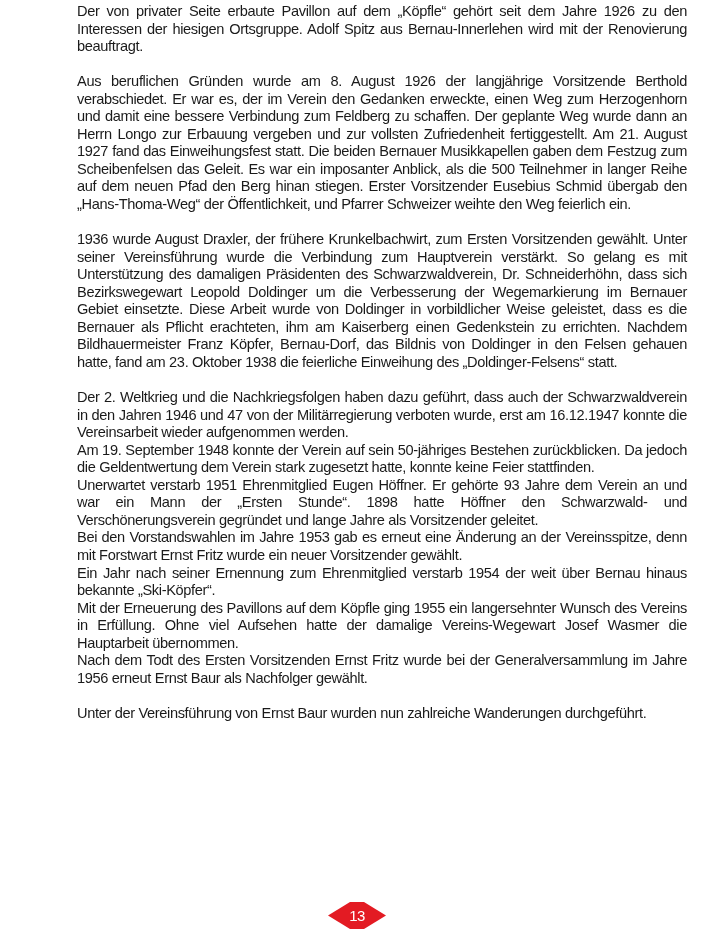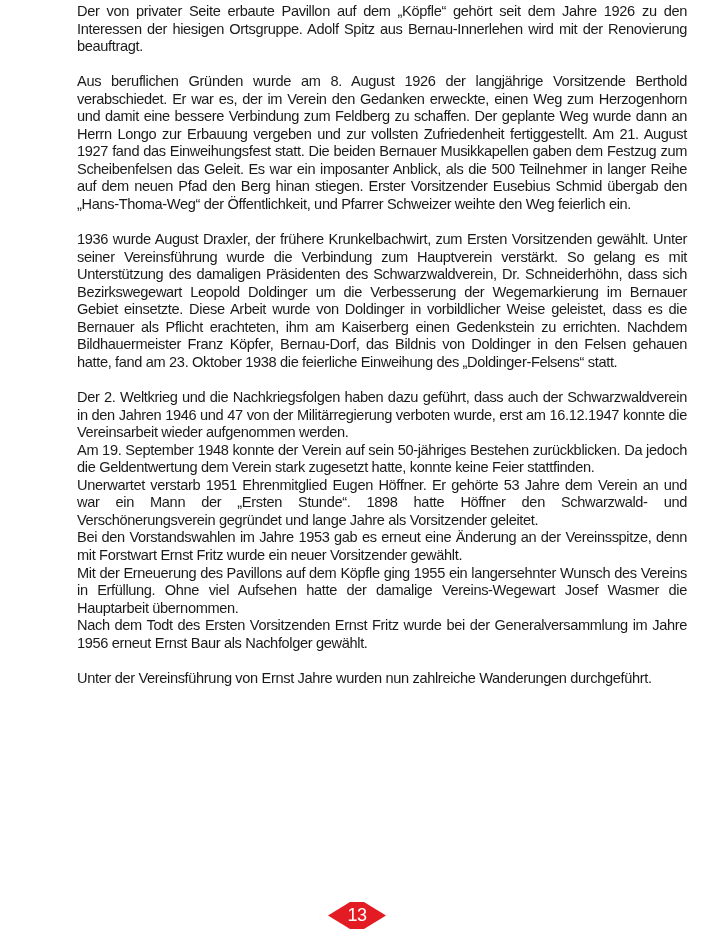--- a/index.html
+++ b/index.html
@@ -13,44 +13,45 @@
   .page p { margin: 0; }
   .gap { height: 17.55px; }
   .heading { font-weight: bold; }
   .badge {
     position: absolute; left: 328px; top: 902px; width: 58px; height: 27px;
   }
   .badge svg { position: absolute; left: 0; top: 0; }
   .badge-num {
     position: absolute; left: 0; top: 0; width: 58px; height: 27px;
     display: flex; align-items: center; justify-content: center;
-    font-family: "Liberation Sans", sans-serif; font-size: 18px;
+    font-family: "Liberation Sans", sans-serif; font-size: 15px;
     color: #ffffff; letter-spacing: -0.5px;
   }
 </style>
 </head>
 <body>
 
 <div class="page">
   <p>Der von privater Seite erbaute Pavillon auf dem „Köpfle“ gehört seit dem Jahre 1926 zu den Interessen der hiesigen Ortsgruppe. Adolf Spitz aus Bernau-Innerlehen wird mit der Renovierung beauftragt.</p>
   <div class="gap"></div>
   <p>Aus beruflichen Gründen wurde am 8. August 1926 der langjährige Vorsitzende Berthold verabschiedet. Er war es, der im Verein den Gedanken erweckte, einen Weg zum Herzogenhorn und damit eine bessere Verbindung zum Feldberg zu schaffen. Der geplante Weg wurde dann an Herrn Longo zur Erbauung vergeben und zur vollsten Zufriedenheit fertiggestellt. Am 21. August 1927 fand das Einweihungsfest statt. Die beiden Bernauer Musikkapellen gaben dem Festzug zum Scheibenfelsen das Geleit. Es war ein imposanter Anblick, als die 500 Teilnehmer in langer Reihe auf dem neuen Pfad den Berg hinan stiegen. Erster Vorsitzender Eusebius Schmid übergab den „Hans-Thoma-Weg“ der Öffentlichkeit, und Pfarrer Schweizer weihte den Weg feierlich ein.</p>
   <div class="gap"></div>
   <p>1936 wurde August Draxler, der frühere Krunkelbachwirt, zum Ersten Vorsitzenden gewählt. Unter seiner Vereinsführung wurde die Verbindung zum Hauptverein verstärkt. So gelang es mit Unterstützung des damaligen Präsidenten des Schwarzwaldverein, Dr. Schneiderhöhn, dass sich Bezirkswegewart Leopold Doldinger um die Verbesserung der Wegemarkierung im Bernauer Gebiet einsetzte. Diese Arbeit wurde von Doldinger in vorbildlicher Weise geleistet, dass es die Bernauer als Pflicht erachteten, ihm am Kaiserberg einen Gedenkstein zu errichten. Nachdem Bildhauermeister Franz Köpfer, Bernau-Dorf, das Bildnis von Doldinger in den Felsen gehauen hatte, fand am 23. Oktober 1938 die feierliche Einweihung des „Doldinger-Felsens“ statt.</p>
   <div class="gap"></div>
 
   <p>Der 2. Weltkrieg und die Nachkriegsfolgen haben dazu geführt, dass auch der Schwarzwaldverein in den Jahren 1946 und 47 von der Militärregierung verboten wurde, erst am 16.12.1947 konnte die Vereinsarbeit wieder aufgenommen werden.</p>
   <p>Am 19. September 1948 konnte der Verein auf sein 50-jähriges Bestehen zurückblicken. Da jedoch die Geldentwertung dem Verein stark zugesetzt hatte, konnte keine Feier stattfinden.</p>
-  <p>Unerwartet verstarb 1951 Ehrenmitglied Eugen Höffner. Er gehörte 53 Jahre dem Verein an und war ein Mann der „Ersten Stunde“. 1898 hatte Höffner den Schwarzwald- und Verschönerungsverein gegründet und lange Jahre als Vorsitzender geleitet.</p>
+  <p>Unerwartet verstarb 1951 Ehrenmitglied Eugen Höffner. Er gehörte 93 Jahre dem Verein an und war ein Mann der „Ersten Stunde“. 1898 hatte Höffner den Schwarzwald- und Verschönerungsverein gegründet und lange Jahre als Vorsitzender geleitet.</p>
   <p>Bei den Vorstandswahlen im Jahre 1953 gab es erneut eine Änderung an der Vereinsspitze, denn mit Forstwart Ernst Fritz wurde ein neuer Vorsitzender gewählt.</p>
+  <p>Ein Jahr nach seiner Ernennung zum Ehrenmitglied verstarb 1954 der weit über Bernau hinaus bekannte „Ski-Köpfer“.</p>
   <p>Mit der Erneuerung des Pavillons auf dem Köpfle ging 1955 ein langersehnter Wunsch des Vereins in Erfüllung. Ohne viel Aufsehen hatte der damalige Vereins-Wegewart Josef Wasmer die Hauptarbeit übernommen.</p>
   <p>Nach dem Todt des Ersten Vorsitzenden Ernst Fritz wurde bei der Generalversammlung im Jahre 1956 erneut Ernst Baur als Nachfolger gewählt.</p>
   <div class="gap"></div>
 
-  <p>Unter der Vereinsführung von Ernst Jahre wurden nun zahlreiche Wanderungen durchgeführt.</p>
+  <p>Unter der Vereinsführung von Ernst Baur wurden nun zahlreiche Wanderungen durchgeführt.</p>
 </div>
 
 <div class="badge">
   <svg width="58" height="27" viewBox="0 0 58 27">
     <polygon points="0,13.5 22,0 36,0 58,13.5 36,27 22,27" fill="#e31b23"></polygon>
   </svg>
   <div class="badge-num">13</div>
 </div>
 
 </body></html>

